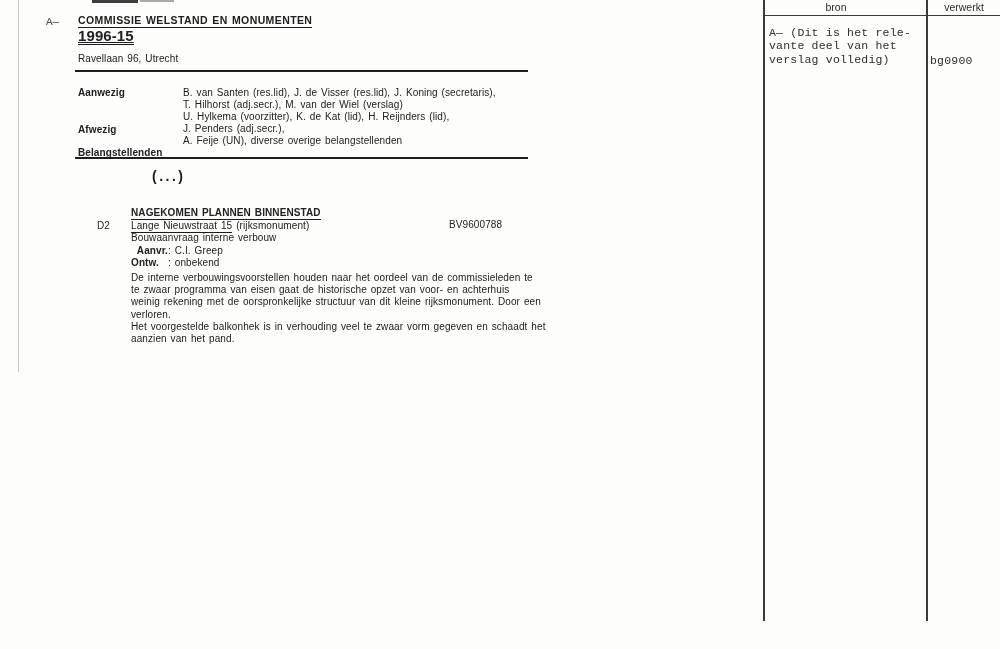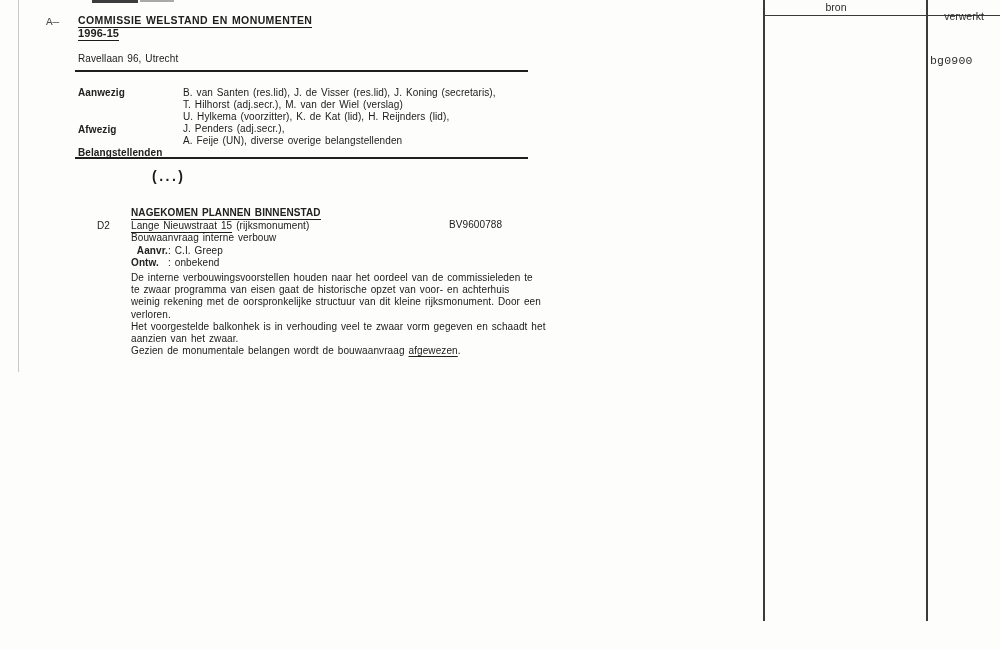--- a/index.html
+++ b/index.html
@@ -34,21 +34,21 @@
   <div class="abs" style="left:92px; top:0; width:46px; height:3px; background:#3c3c3c;"></div>
   <div class="abs" style="left:140px; top:0; width:34px; height:2px; background:#a9a9a5;"></div>
   <div class="abs scanline-v" style="left:18px; top:0; height:372px;"></div>
 
   <div class="abs mono" style="left:46px; top:16px; font-size:11px; color:#4a4a4a;">A—</div>
 
   <div class="abs doc-text" style="left:78px; top:15px;">
     <span class="bold u" style="font-size:10.5px; letter-spacing:0.4px;">COMMISSIE WELSTAND EN MONUMENTEN</span>
   </div>
   <div class="abs doc-text" style="left:78px; top:28px;">
-    <span class="bold u" style="font-size:11px;">1996-15</span>
+    <span class="bold u" style="font-size:15px;text-decoration:underline;">1996-15</span>
   </div>
   <div class="abs doc-text" style="left:78px; top:53px;">Ravellaan 96, Utrecht</div>
 
   <div class="abs rule" style="left:75px; top:70px; width:453px;"></div>
 
   <div class="abs doc-text bold" style="left:78px; top:87px;">Aanwezig</div>
   <div class="abs doc-text bold" style="left:78px; top:123.5px;">Afwezig</div>
   <div class="abs doc-text bold" style="left:78px; top:147px;">Belangstellenden</div>
 
   <div class="abs doc-text body-block" style="left:183px; top:87px; line-height:12.1px;">
@@ -78,26 +78,30 @@
   <div class="abs doc-text" style="left:131px; top:257px;">
     <span class="label-col">Ontw.</span><span>: onbekend</span>
   </div>
 
   <div class="abs doc-text body-block" style="left:131px; top:272px;">
     <div>De interne verbouwingsvoorstellen houden naar het oordeel van de commissieleden te</div>
     <div>te zwaar programma van eisen gaat de historische opzet van voor- en achterhuis</div>
     <div>weinig rekening met de oorspronkelijke structuur van dit kleine rijksmonument. Door een</div>
     <div>verloren.</div>
     <div>Het voorgestelde balkonhek is in verhouding veel te zwaar vorm gegeven en schaadt het</div>
-    <div>aanzien van het zwaar.</div>
-    <div><span>Gezien de monumentale belangen wordt de bouwaanvraag </span><span class="verdict-word">afgewezen</span><span>.</span></div>
+    <div>aanzien van het pand.</div>
   </div>
 
   <div class="abs panel-line" style="left:763px; top:0; width:1.5px; height:621px;"></div>
   <div class="abs panel-line" style="left:926px; top:0; width:1.5px; height:621px;"></div>
   <div class="abs panel-line" style="left:763px; top:14.5px; width:237px; height:1.5px;"></div>
 
   <div class="abs panel-header" style="left:764px; top:1px; width:144px;">bron</div>
-  <div class="abs panel-header" style="left:928px; top:10px; width:72px;">verwerkt</div>
+  <div class="abs panel-header" style="left:928px; top:1px; width:72px;">verwerkt</div>
 
+  <div class="abs mono note" style="left:769px; top:26px;">
+    <div>A— (Dit is het rele-</div>
+    <div>vante deel van het</div>
+    <div>verslag volledig)</div>
+  </div>
   <div class="abs mono note" style="left:930px; top:54px;">bg0900</div>
 
 </div>
 
 </body></html>

